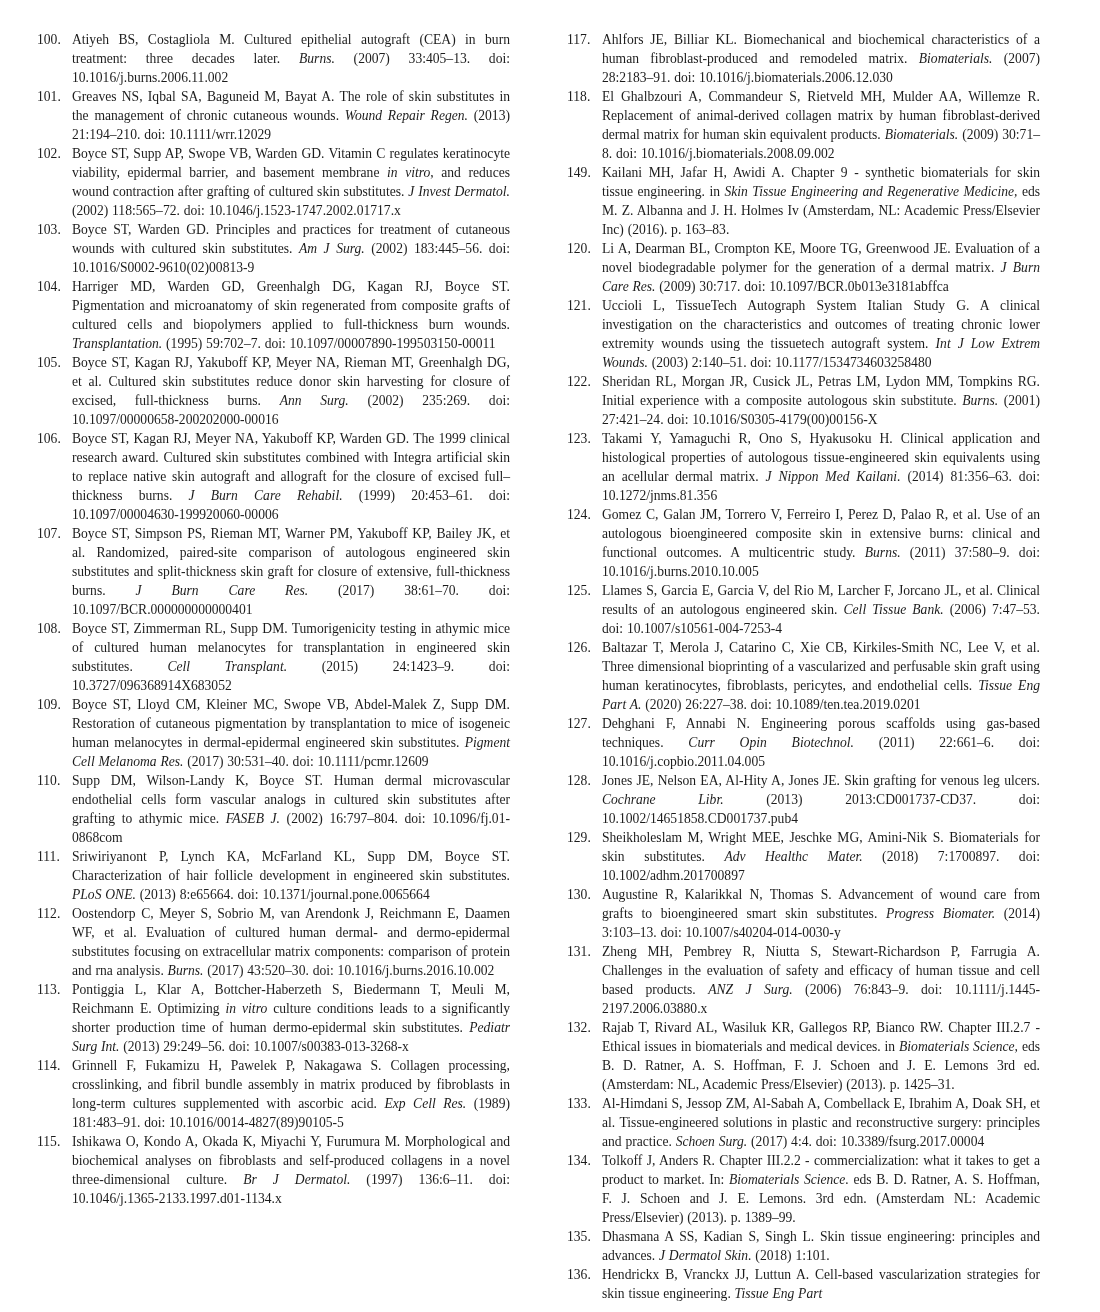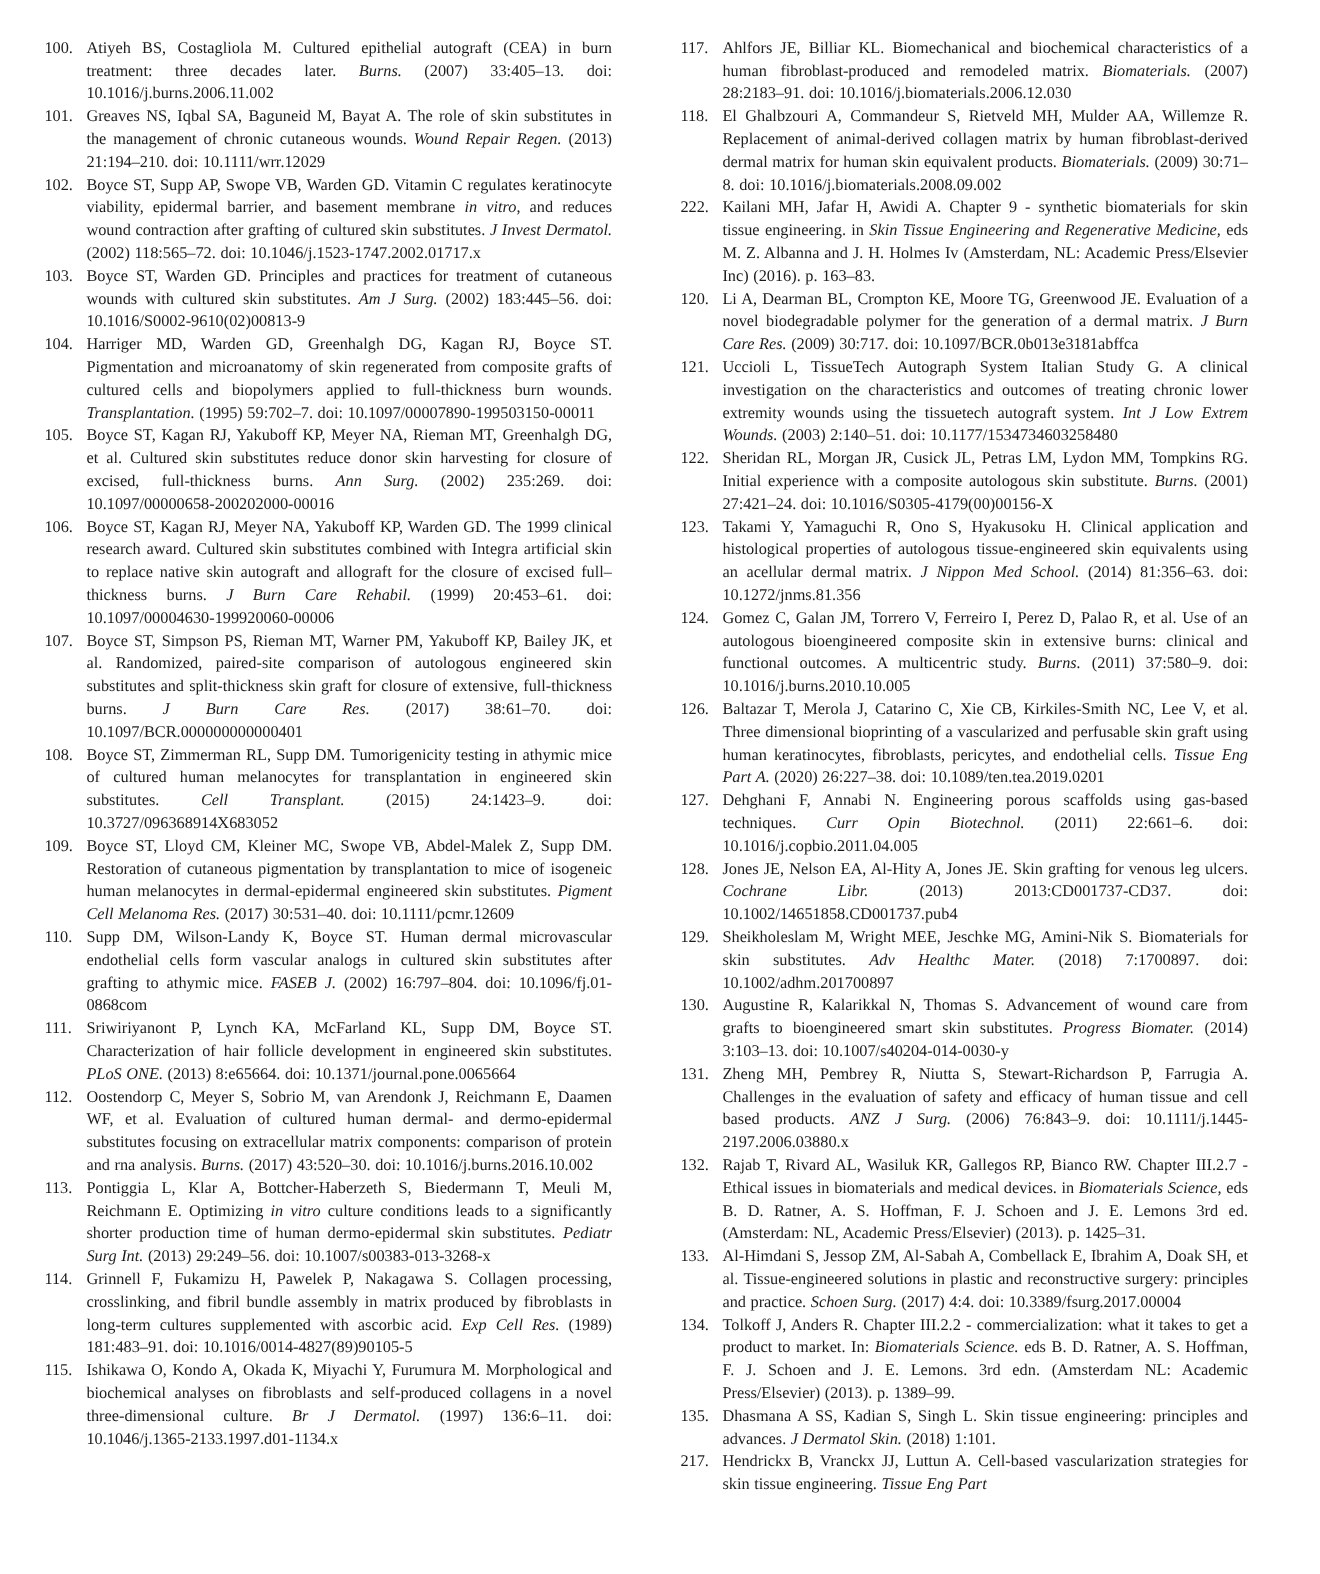--- a/index.html
+++ b/index.html
@@ -122,44 +122,48 @@
   <div class="col">
       <div class="ref">
         <span class="ref-num">117.</span>
         <p class="ref-text"><span>Ahlfors JE, Billiar KL. Biomechanical and biochemical characteristics of a human fibroblast-produced and remodeled matrix. </span><i>Biomaterials.</i><span> (2007) 28:2183–91. doi: 10.1016/j.biomaterials.2006.12.030</span></p>
       </div>
       <div class="ref">
         <span class="ref-num">118.</span>
         <p class="ref-text"><span>El Ghalbzouri A, Commandeur S, Rietveld MH, Mulder AA, Willemze R. Replacement of animal-derived collagen matrix by human fibroblast-derived dermal matrix for human skin equivalent products. </span><i>Biomaterials.</i><span> (2009) 30:71–8. doi: 10.1016/j.biomaterials.2008.09.002</span></p>
       </div>
       <div class="ref">
-        <span class="ref-num">222.</span>
+        <span class="ref-num">149.</span>
         <p class="ref-text"><span>Kailani MH, Jafar H, Awidi A. Chapter 9 - synthetic biomaterials for skin tissue engineering. in </span><i>Skin Tissue Engineering and Regenerative Medicine,</i><span> eds M. Z. Albanna and J. H. Holmes Iv (Amsterdam, NL: Academic Press/Elsevier Inc) (2016). p. 163–83.</span></p>
       </div>
       <div class="ref">
         <span class="ref-num">120.</span>
         <p class="ref-text"><span>Li A, Dearman BL, Crompton KE, Moore TG, Greenwood JE. Evaluation of a novel biodegradable polymer for the generation of a dermal matrix. </span><i>J Burn Care Res.</i><span> (2009) 30:717. doi: 10.1097/BCR.0b013e3181abffca</span></p>
       </div>
       <div class="ref">
         <span class="ref-num">121.</span>
         <p class="ref-text"><span>Uccioli L, TissueTech Autograph System Italian Study G. A clinical investigation on the characteristics and outcomes of treating chronic lower extremity wounds using the tissuetech autograft system. </span><i>Int J Low Extrem Wounds.</i><span> (2003) 2:140–51. doi: 10.1177/1534734603258480</span></p>
       </div>
       <div class="ref">
         <span class="ref-num">122.</span>
         <p class="ref-text"><span>Sheridan RL, Morgan JR, Cusick JL, Petras LM, Lydon MM, Tompkins RG. Initial experience with a composite autologous skin substitute. </span><i>Burns.</i><span> (2001) 27:421–24. doi: 10.1016/S0305-4179(00)00156-X</span></p>
       </div>
       <div class="ref">
         <span class="ref-num">123.</span>
-        <p class="ref-text"><span>Takami Y, Yamaguchi R, Ono S, Hyakusoku H. Clinical application and histological properties of autologous tissue-engineered skin equivalents using an acellular dermal matrix. </span><i>J Nippon Med School.</i><span> (2014) 81:356–63. doi: 10.1272/jnms.81.356</span></p>
+        <p class="ref-text"><span>Takami Y, Yamaguchi R, Ono S, Hyakusoku H. Clinical application and histological properties of autologous tissue-engineered skin equivalents using an acellular dermal matrix. </span><i>J Nippon Med Kailani.</i><span> (2014) 81:356–63. doi: 10.1272/jnms.81.356</span></p>
       </div>
       <div class="ref">
         <span class="ref-num">124.</span>
         <p class="ref-text"><span>Gomez C, Galan JM, Torrero V, Ferreiro I, Perez D, Palao R, et al. Use of an autologous bioengineered composite skin in extensive burns: clinical and functional outcomes. A multicentric study. </span><i>Burns.</i><span> (2011) 37:580–9. doi: 10.1016/j.burns.2010.10.005</span></p>
       </div>
       <div class="ref">
+        <span class="ref-num">125.</span>
+        <p class="ref-text"><span>Llames S, Garcia E, Garcia V, del Rio M, Larcher F, Jorcano JL, et al. Clinical results of an autologous engineered skin. </span><i>Cell Tissue Bank.</i><span> (2006) 7:47–53. doi: 10.1007/s10561-004-7253-4</span></p>
+      </div>
+      <div class="ref">
         <span class="ref-num">126.</span>
         <p class="ref-text"><span>Baltazar T, Merola J, Catarino C, Xie CB, Kirkiles-Smith NC, Lee V, et al. Three dimensional bioprinting of a vascularized and perfusable skin graft using human keratinocytes, fibroblasts, pericytes, and endothelial cells. </span><i>Tissue Eng Part A.</i><span> (2020) 26:227–38. doi: 10.1089/ten.tea.2019.0201</span></p>
       </div>
       <div class="ref">
         <span class="ref-num">127.</span>
         <p class="ref-text"><span>Dehghani F, Annabi N. Engineering porous scaffolds using gas-based techniques. </span><i>Curr Opin Biotechnol.</i><span> (2011) 22:661–6. doi: 10.1016/j.copbio.2011.04.005</span></p>
       </div>
       <div class="ref">
         <span class="ref-num">128.</span>
         <p class="ref-text"><span>Jones JE, Nelson EA, Al-Hity A, Jones JE. Skin grafting for venous leg ulcers. </span><i>Cochrane Libr.</i><span> (2013) 2013:CD001737-CD37. doi: 10.1002/14651858.CD001737.pub4</span></p>
@@ -186,17 +190,17 @@
       </div>
       <div class="ref">
         <span class="ref-num">134.</span>
         <p class="ref-text"><span>Tolkoff J, Anders R. Chapter III.2.2 - commercialization: what it takes to get a product to market. In: </span><i>Biomaterials Science.</i><span> eds B. D. Ratner, A. S. Hoffman, F. J. Schoen and J. E. Lemons. 3rd edn. (Amsterdam NL: Academic Press/Elsevier) (2013). p. 1389–99.</span></p>
       </div>
       <div class="ref">
         <span class="ref-num">135.</span>
         <p class="ref-text"><span>Dhasmana A SS, Kadian S, Singh L. Skin tissue engineering: principles and advances. </span><i>J Dermatol Skin.</i><span> (2018) 1:101.</span></p>
       </div>
       <div class="ref">
-        <span class="ref-num">217.</span>
+        <span class="ref-num">136.</span>
         <p class="ref-text"><span>Hendrickx B, Vranckx JJ, Luttun A. Cell-based vascularization strategies for skin tissue engineering. </span><i>Tissue Eng Part</i></p>
       </div>
     </div>
 </div>
 
 </body></html>

